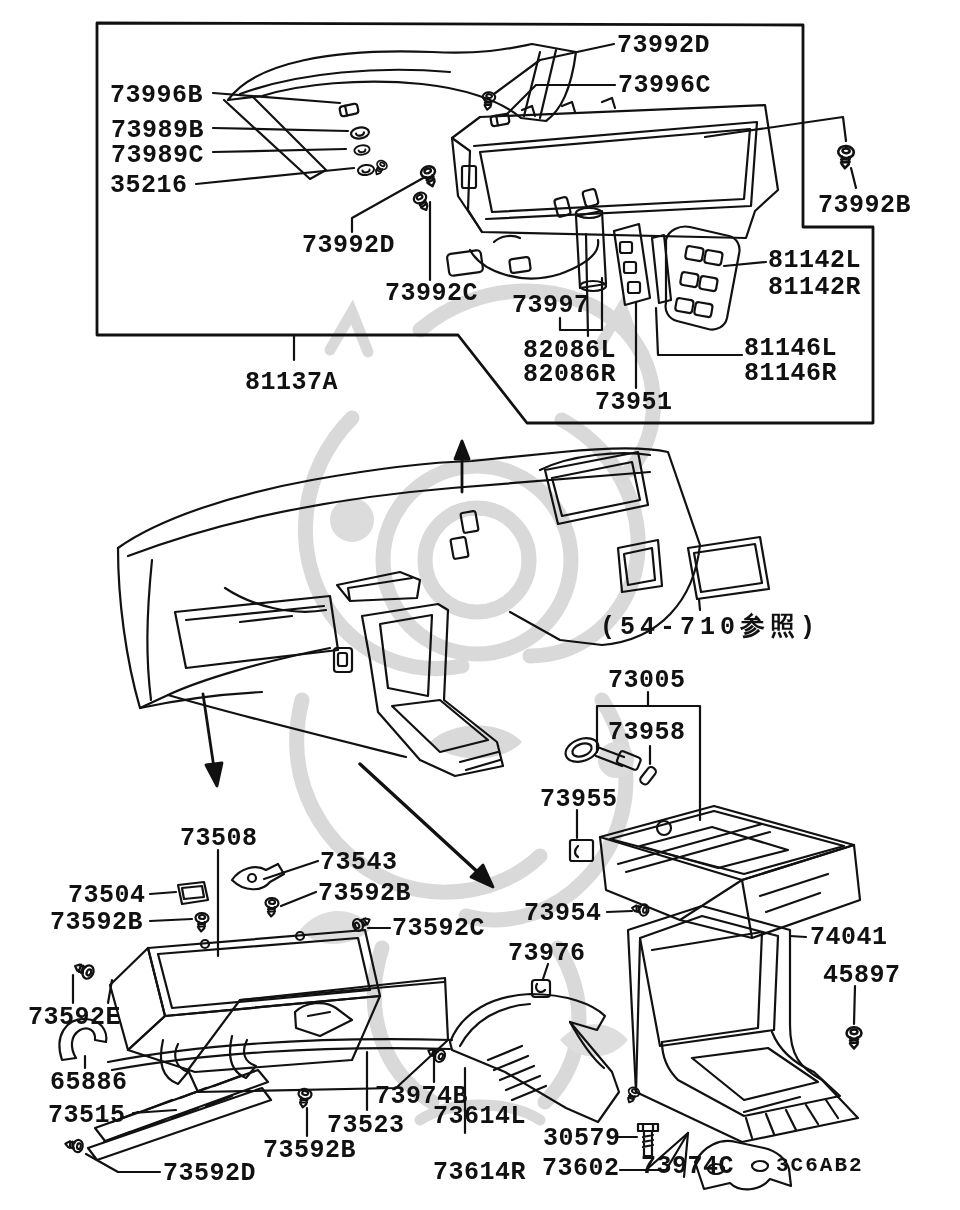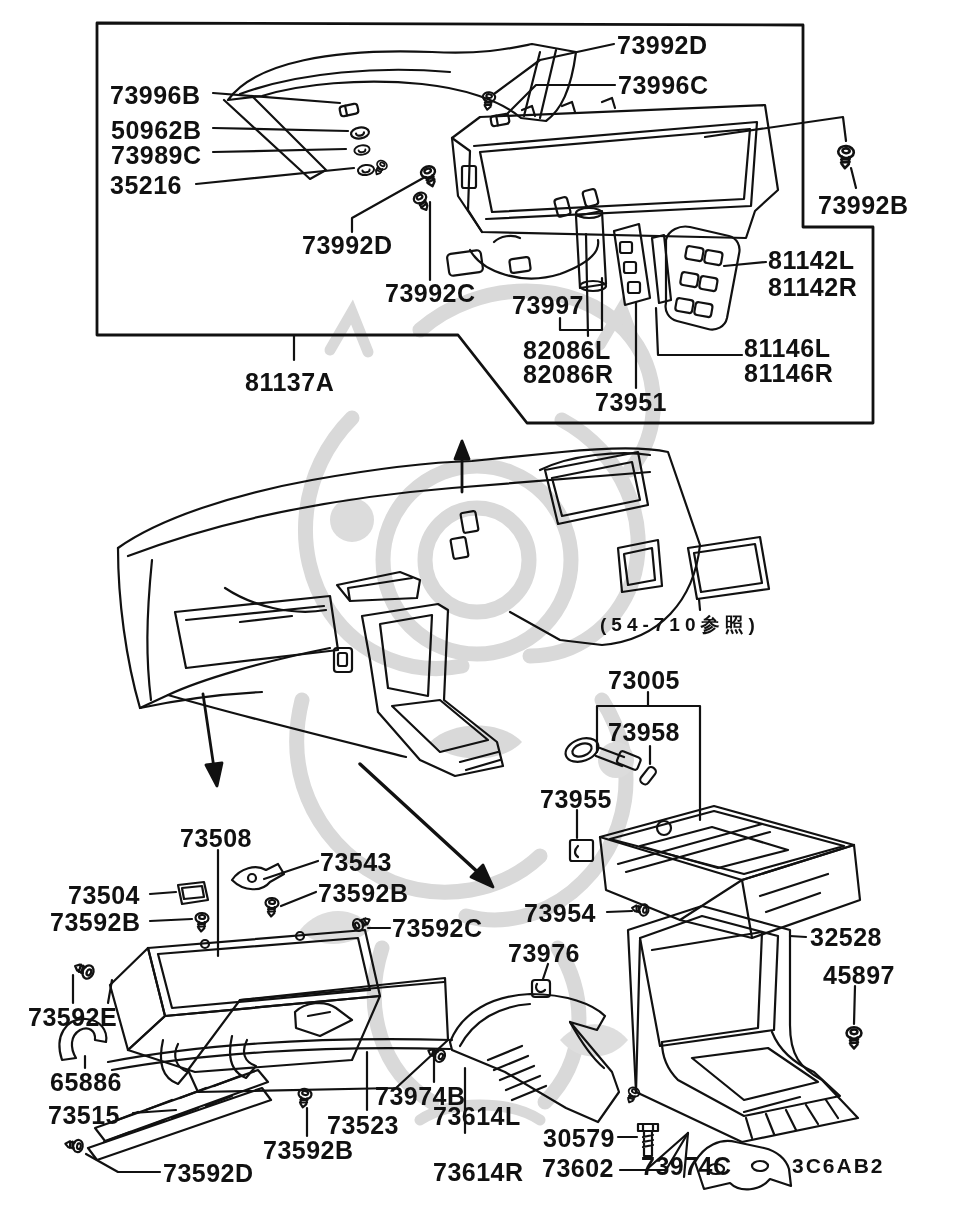--- a/index.html
+++ b/index.html
@@ -4,24 +4,24 @@
 <style>
   html,body{margin:0;padding:0;background:#888;}
   .stage{
     position:relative;width:960px;height:1210px;background:#ffffff;
     overflow:hidden;font-family:"Liberation Sans",sans-serif;
   }
   .stage svg{position:absolute;left:0;top:0;}
   .lbl{
     position:absolute;font-weight:700;font-size:25px;line-height:1;
     color:#111;letter-spacing:0.5px;white-space:nowrap;
-    font-family:Liberation Sans, sans-serif;
+    font-family:Liberation Mono, monospace;
   }
   .lbl.sm{font-size:21px;letter-spacing:2px;}
-  .lbl.ref{font-size:19px;letter-spacing:5px;font-weight:700;}
+  .lbl.ref{font-size:25px;letter-spacing:5px;font-weight:700;}
 </style>
 </head>
 <body>
 
 <div class="stage">
 
 <svg width="960" height="1210" viewBox="0 0 960 1210">
 
   <g fill="none" stroke="#d9d9d9" stroke-width="15" stroke-linecap="round">
     <path d="M420,330 C480,278 575,278 625,330 C662,370 662,432 630,470"></path>
@@ -323,56 +323,56 @@
       <path d="M744,1112 L800,1097"></path>
       <path d="M618,1137 L637,1137"></path>
       <path d="M620,1170 L666,1170 L688,1133"></path>
     </g>
   </g>
 </svg>
 
 <div class="lbl" style="left:617px;top:33px">73992D</div>
 <div class="lbl" style="left:618px;top:73px">73996C</div>
 <div class="lbl" style="left:110px;top:83px">73996B</div>
-<div class="lbl" style="left:111px;top:118px">50962B</div>
+<div class="lbl" style="left:111px;top:118px">73989B</div>
 <div class="lbl" style="left:111px;top:143px">73989C</div>
 <div class="lbl" style="left:110px;top:173px">35216</div>
 <div class="lbl" style="left:818px;top:193px">73992B</div>
 <div class="lbl" style="left:302px;top:233px">73992D</div>
 <div class="lbl" style="left:385px;top:281px">73992C</div>
 <div class="lbl" style="left:512px;top:293px">73997</div>
 <div class="lbl" style="left:768px;top:248px">81142L</div>
 <div class="lbl" style="left:768px;top:275px">81142R</div>
 <div class="lbl" style="left:744px;top:336px">81146L</div>
 <div class="lbl" style="left:744px;top:361px">81146R</div>
 <div class="lbl" style="left:523px;top:338px">82086L</div>
 <div class="lbl" style="left:523px;top:362px">82086R</div>
 <div class="lbl" style="left:595px;top:390px">73951</div>
 <div class="lbl" style="left:245px;top:370px">81137A</div>
 <div class="lbl ref" style="left:600px;top:615px">(54-710参照)</div>
 <div class="lbl" style="left:608px;top:668px">73005</div>
 <div class="lbl" style="left:608px;top:720px">73958</div>
 <div class="lbl" style="left:540px;top:787px">73955</div>
 <div class="lbl" style="left:524px;top:901px">73954</div>
 <div class="lbl" style="left:508px;top:941px">73976</div>
-<div class="lbl" style="left:810px;top:925px">32528</div>
+<div class="lbl" style="left:810px;top:925px">74041</div>
 <div class="lbl" style="left:823px;top:963px">45897</div>
 <div class="lbl" style="left:180px;top:826px">73508</div>
 <div class="lbl" style="left:320px;top:850px">73543</div>
 <div class="lbl" style="left:68px;top:883px">73504</div>
 <div class="lbl" style="left:50px;top:910px">73592B</div>
 <div class="lbl" style="left:318px;top:881px">73592B</div>
 <div class="lbl" style="left:392px;top:916px">73592C</div>
 <div class="lbl" style="left:28px;top:1005px">73592E</div>
 <div class="lbl" style="left:50px;top:1070px">65886</div>
 <div class="lbl" style="left:48px;top:1103px">73515</div>
 <div class="lbl" style="left:327px;top:1113px">73523</div>
 <div class="lbl" style="left:263px;top:1138px">73592B</div>
 <div class="lbl" style="left:163px;top:1161px">73592D</div>
 <div class="lbl" style="left:375px;top:1084px">73974B</div>
 <div class="lbl" style="left:433px;top:1104px">73614L</div>
 <div class="lbl" style="left:433px;top:1160px">73614R</div>
 <div class="lbl" style="left:641px;top:1154px">73974C</div>
 <div class="lbl" style="left:543px;top:1126px">30579</div>
 <div class="lbl" style="left:542px;top:1156px">73602</div>
-<div class="lbl sm" style="left:792px;top:1155px">3C6AB2</div>
+<div class="lbl sm" style="left:776px;top:1155px">3C6AB2</div>
 
 </div>
 
 </body></html>

